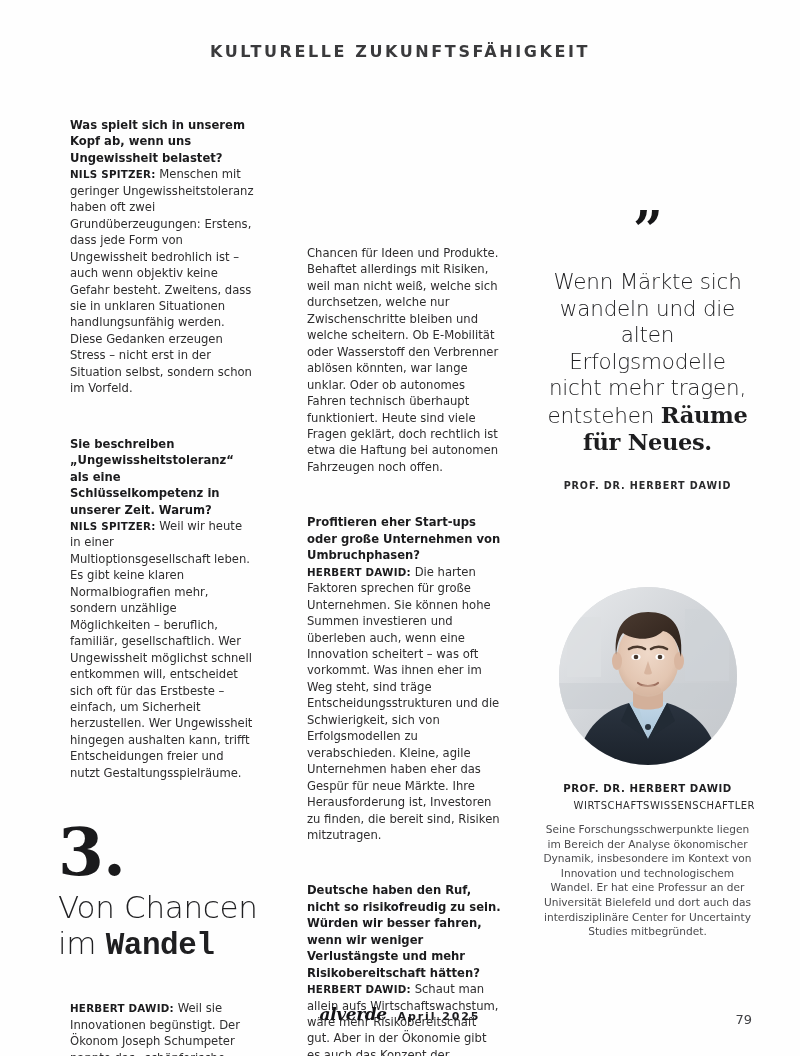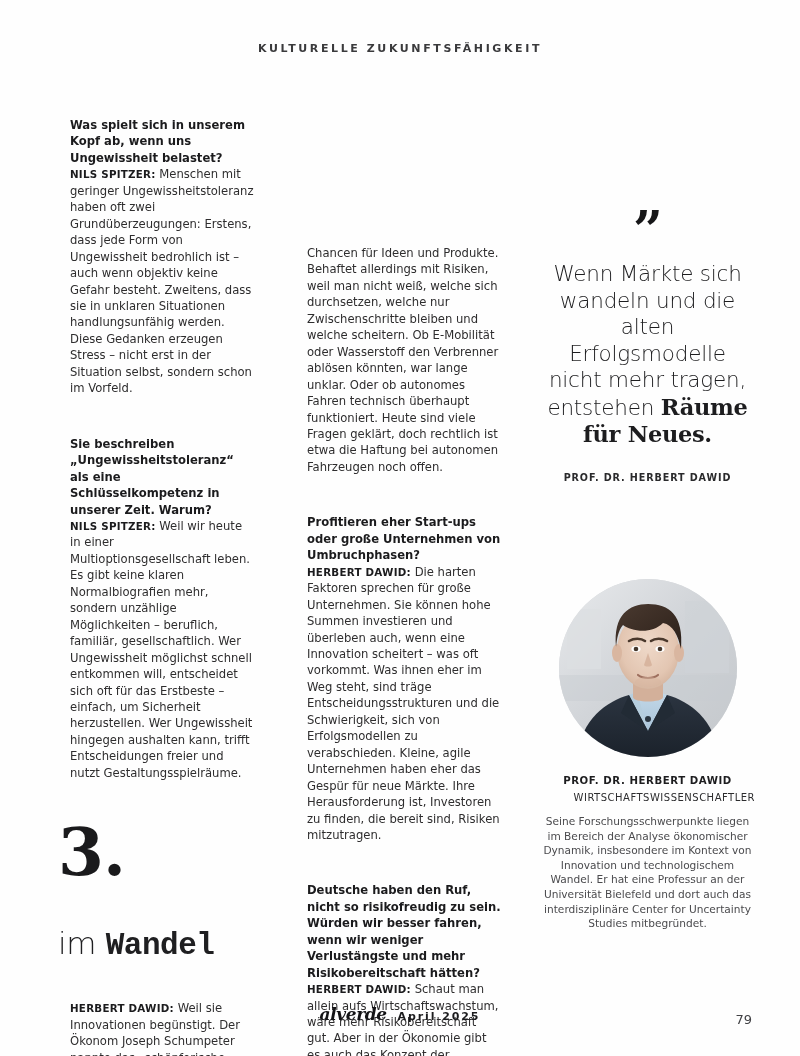--- a/index.html
+++ b/index.html
@@ -23,21 +23,21 @@
   }
 
   
   .running-head {
     position: absolute;
     top: 42px;
     left: 0;
     width: 800px;
     text-align: center;
     font-family: "DejaVu Sans", "Liberation Sans", sans-serif;
-    font-size: 11px;
+    font-size: 16px;
     font-weight: bold;
     letter-spacing: 2.6px;
     color: #3a3a3c;
   }
 
   
   .col {
     position: absolute;
     top: 105px;
     font-size: 11.6px;
@@ -111,21 +111,21 @@
     color: #161618;
     height: 34px;
     letter-spacing: -1px;
   }
   .quote-body {
     text-align: center;
     font-size: 21.5px;
     line-height: 26.5px;
     font-weight: 300;
     color: #1d1d1f;
-    margin-top: 12px;
+    margin-top: 20px;
     letter-spacing: -0.2px;
   }
   .quote-body .strong {
     font-family: "DejaVu Serif", "Liberation Serif", serif;
     font-weight: bold;
     font-size: 22.5px;
     letter-spacing: -0.3px;
   }
   .quote-attrib {
     text-align: center;
@@ -231,21 +231,21 @@
 
     <div class="spacer-sm"></div>
 
     <p>
       <span class="q">Sie beschreiben „Ungewissheitstoleranz“ als eine Schlüsselkompetenz in unserer Zeit. Warum?</span><span class="speaker">NILS SPITZER:</span><span> Weil wir heute in einer Multioptionsgesellschaft leben. Es gibt keine klaren Normalbiografien mehr, sondern unzählige Möglichkeiten – beruflich, familiär, gesellschaftlich. Wer Ungewissheit möglichst schnell entkommen will, entscheidet sich oft für das Erstbeste – einfach, um Sicherheit herzustellen. Wer Ungewissheit hingegen aushalten kann, trifft Entscheidungen freier und nutzt Gestaltungsspielräume.</span>
     </p>
 
     <div class="chapter-num">3.</div>
 
     <div class="chapter-title">
-      <br>
+      <span>Von Chancen</span><br>
       <span>im </span><span class="strong">Wandel</span>
     </div>
 
     <div class="spacer-sm"></div>
 
 
     <div class="spacer-xs"></div>
 
     <p>
       <span class="speaker">HERBERT DAWID:</span><span> Weil sie Innovationen begünstigt. Der Ökonom Joseph Schumpeter nannte das „schöpferische Zerstörung“: Wenn Märkte sich wandeln – etwa durch neue Technologien – und die alten Erfolgsmodelle nicht mehr tragen, entstehen Räume für Neues. Das eröffnet</span>

